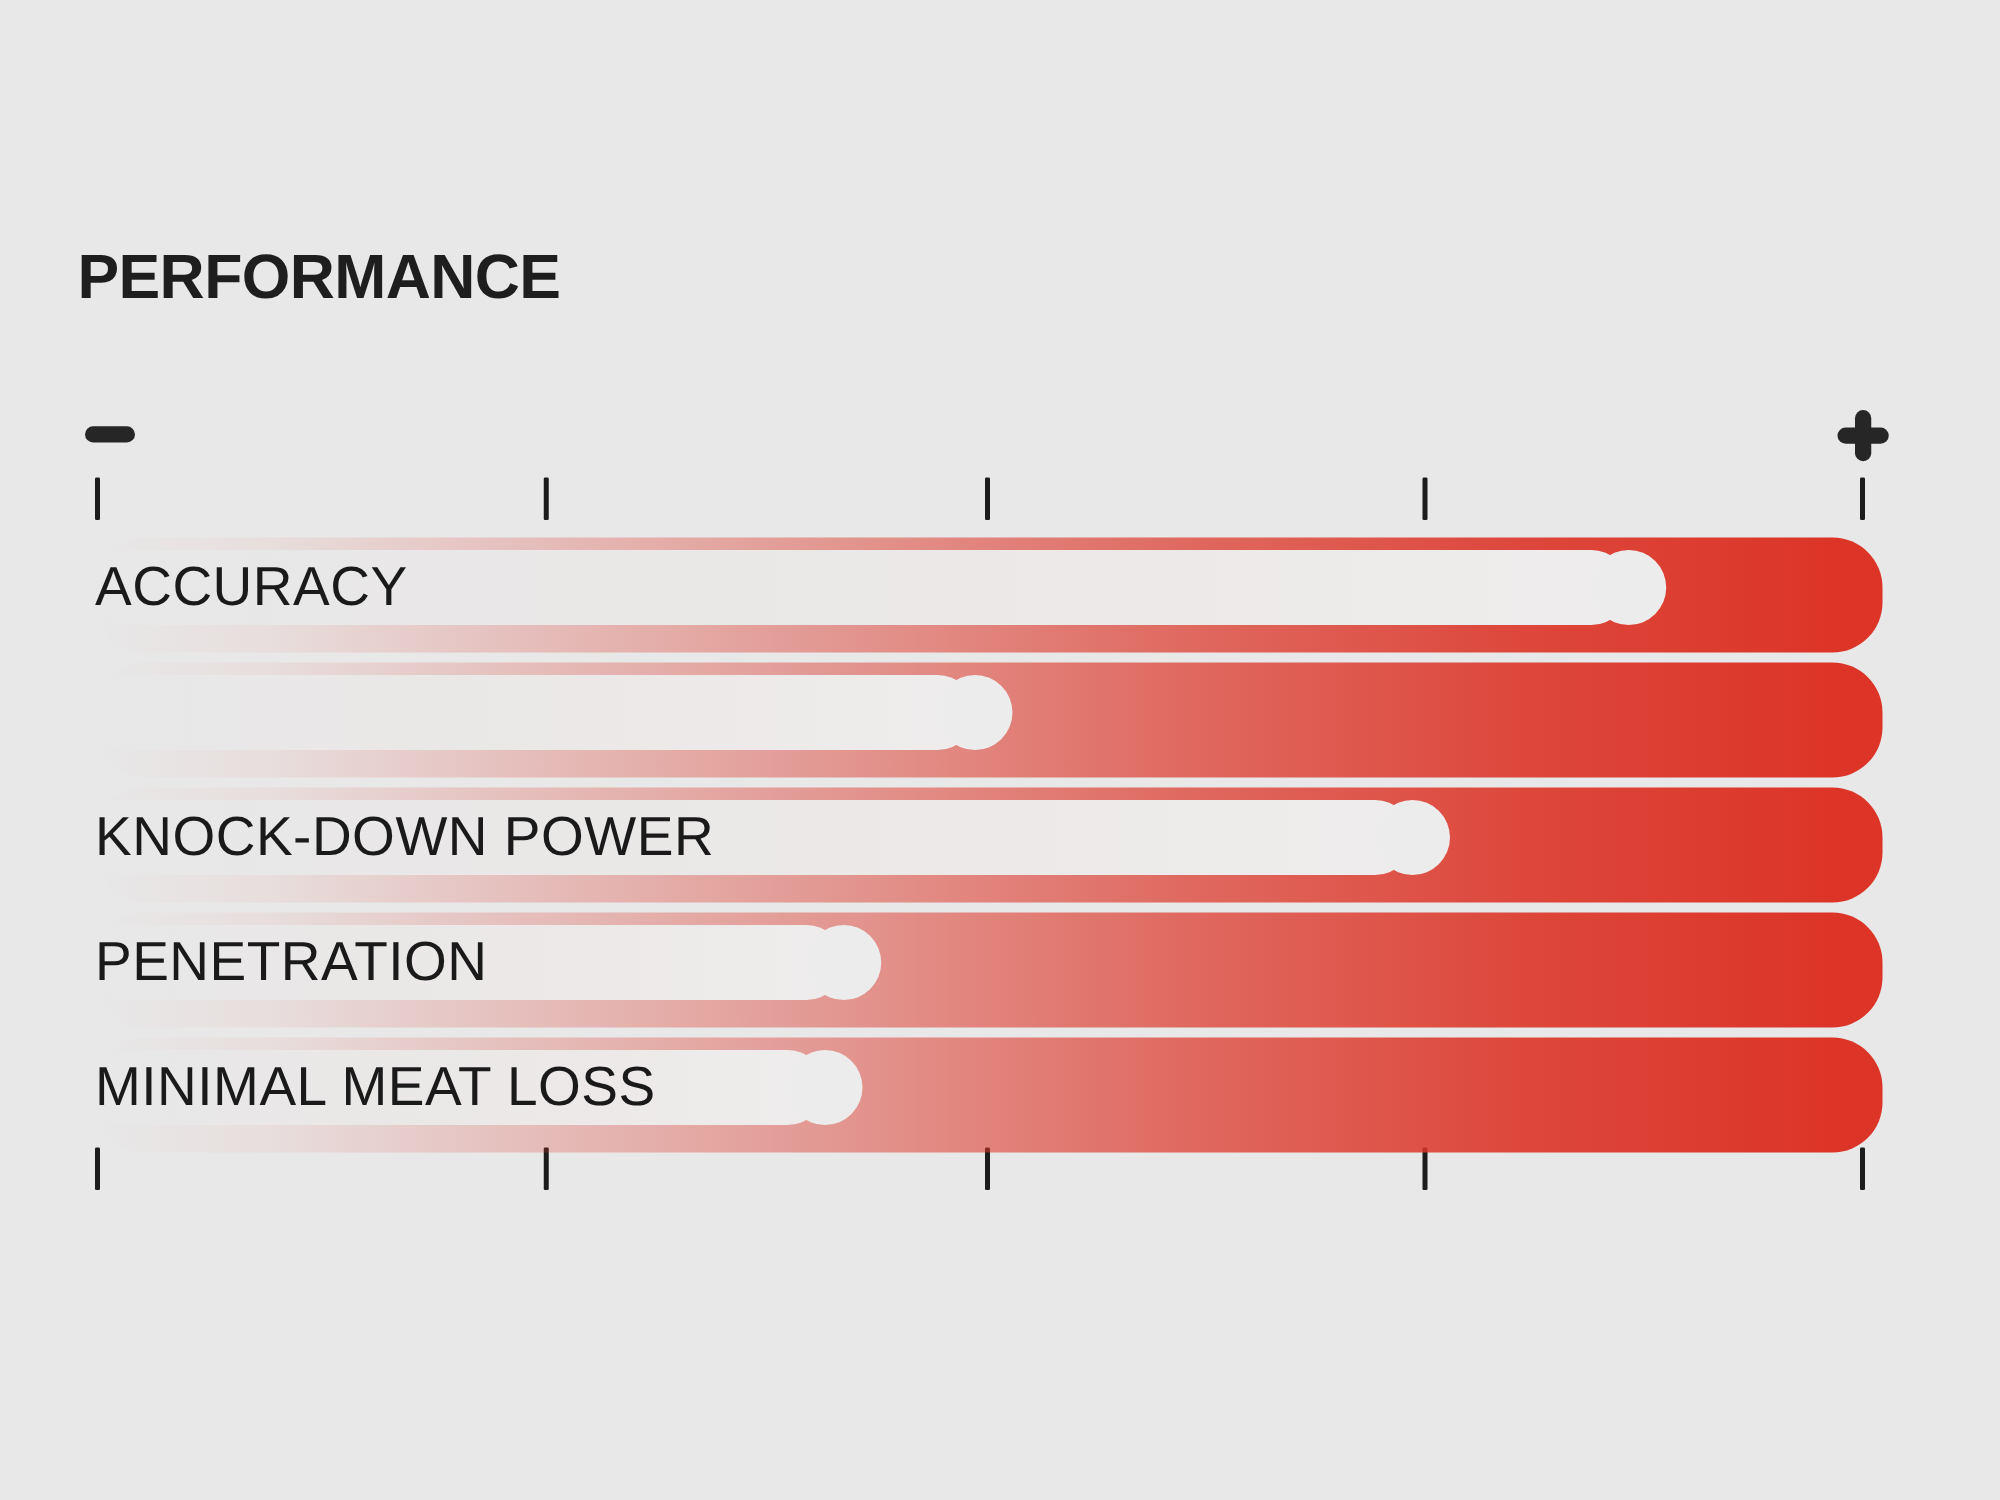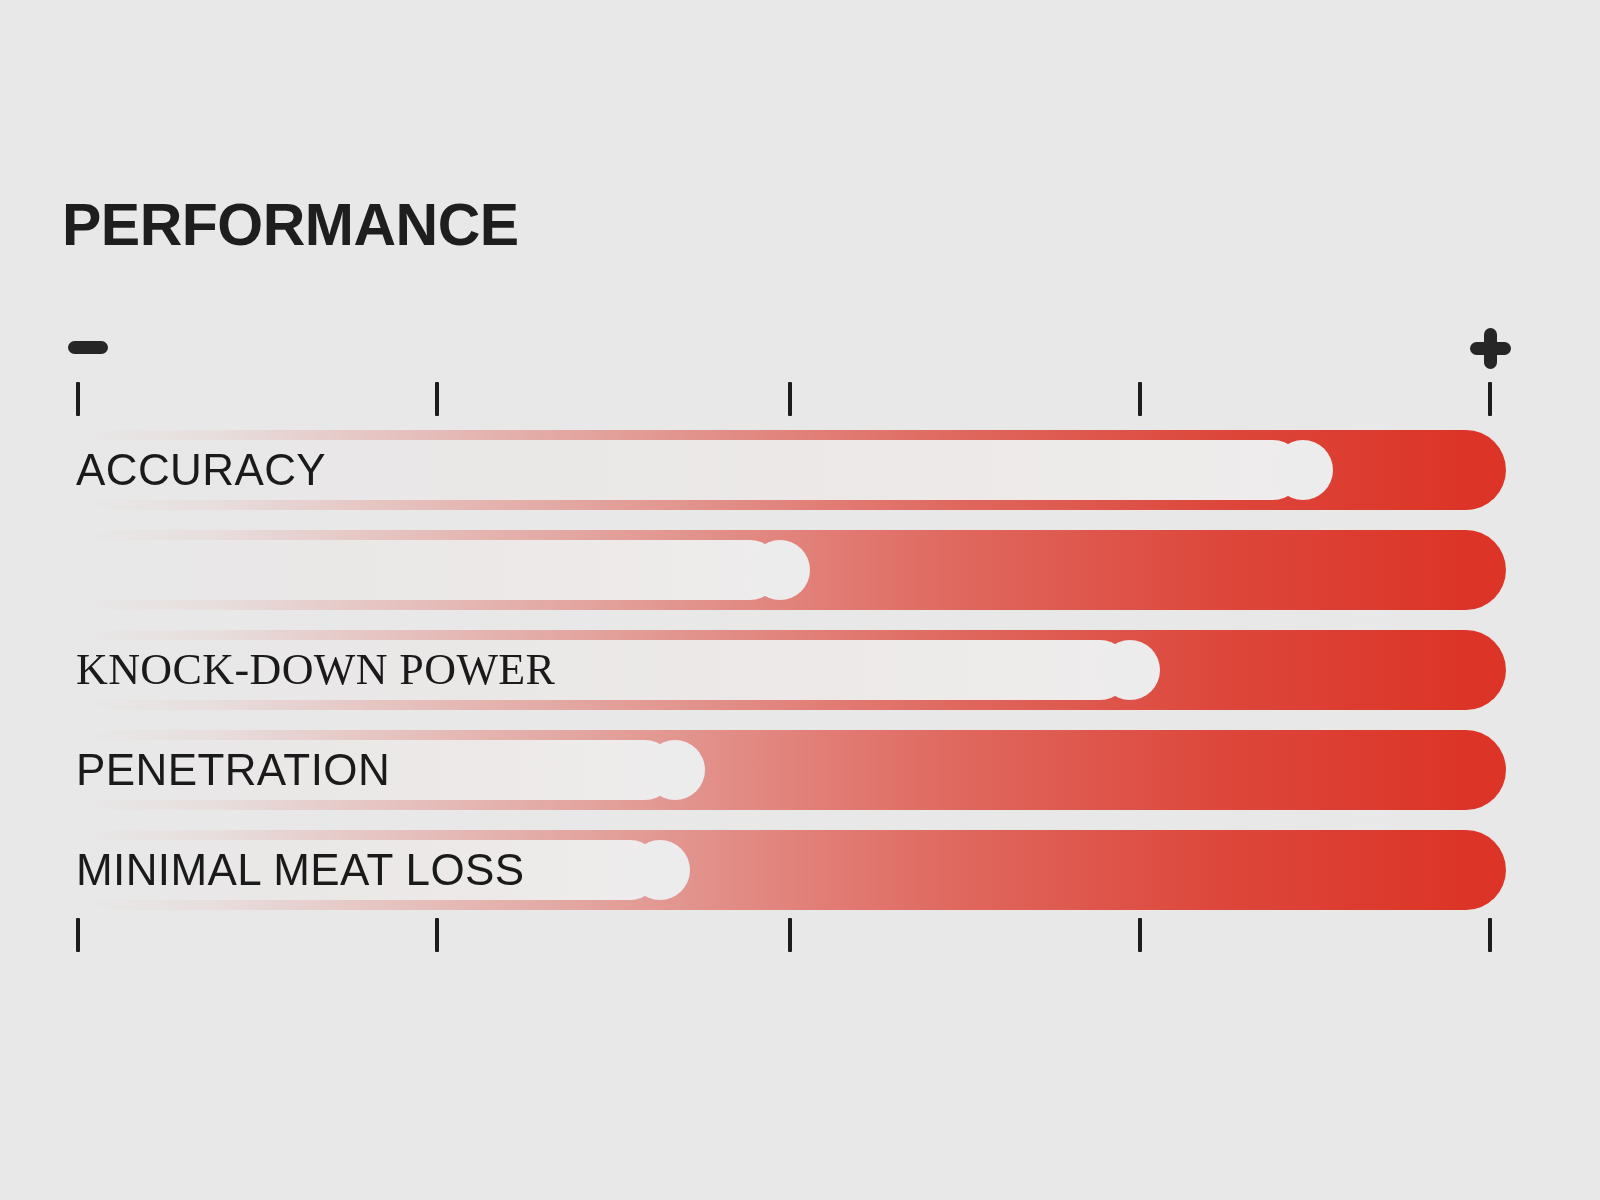--- a/index.html
+++ b/index.html
@@ -18,21 +18,21 @@
     position: relative;
     width: 1600px;
     height: 1200px;
   }
 
   
   .title {
     position: absolute;
     left: 62px;
     top: 196px;
-    font-size: 59px;
+    font-size: 50px;
     font-weight: bold;
     letter-spacing: -0.5px;
     color: #1e1e1e;
     line-height: 1;
     white-space: nowrap;
   }
 
   
   .minus-sign {
     position: absolute;
@@ -90,21 +90,21 @@
   
   .bars {
     position: absolute;
     left: 0;
     top: 430px;
   }
   .bar-row {
     position: absolute;
     left: 76px;
     width: 1430px;
-    height: 80px;
+    height: 92px;
   }
   
   .bar-fill {
     position: absolute;
     inset: 0;
     border-radius: 40px;
     background: linear-gradient(
         to right,
         rgba(220, 53, 40, 0.00) 0%,
         rgba(220, 53, 40, 0.06) 10%,
@@ -186,21 +186,21 @@
         <div class="bar-fill"></div>
         <div class="bar-track" style="width: 1233px;"></div>
         <div class="bar-knob" style="left: 1197px;"></div>
         <div class="bar-label">ACCURACY</div>
       </div>
       <div class="bar-row" style="top: 100px;">
         <div class="bar-fill"></div>
         <div class="bar-track" style="width: 710px;"></div>
         <div class="bar-knob" style="left: 674px;"></div>
       </div>
-      <div class="bar-row" style="top: 200px; font-family: Liberation Serif, serif;">
+      <div class="bar-row" style="top: 200px;">
         <div class="bar-fill"></div>
         <div class="bar-track" style="width: 1060px;"></div>
         <div class="bar-knob" style="left: 1024px;"></div>
         <div class="bar-label">KNOCK-DOWN POWER</div>
       </div>
       <div class="bar-row" style="top: 300px;">
         <div class="bar-fill"></div>
         <div class="bar-track" style="width: 605px;"></div>
         <div class="bar-knob" style="left: 569px;"></div>
         <div class="bar-label">PENETRATION</div>

